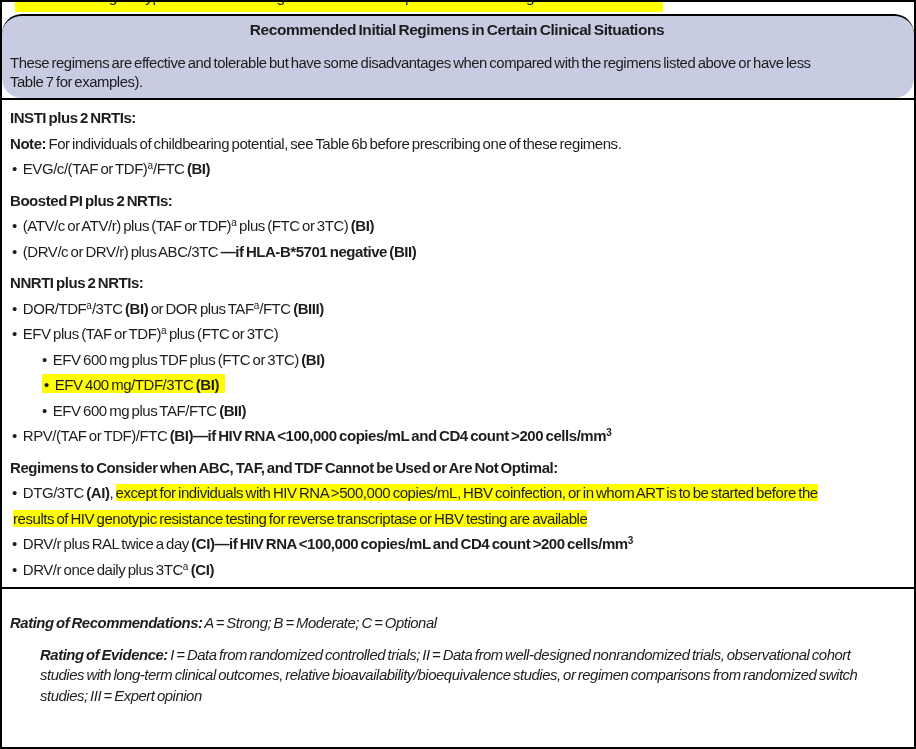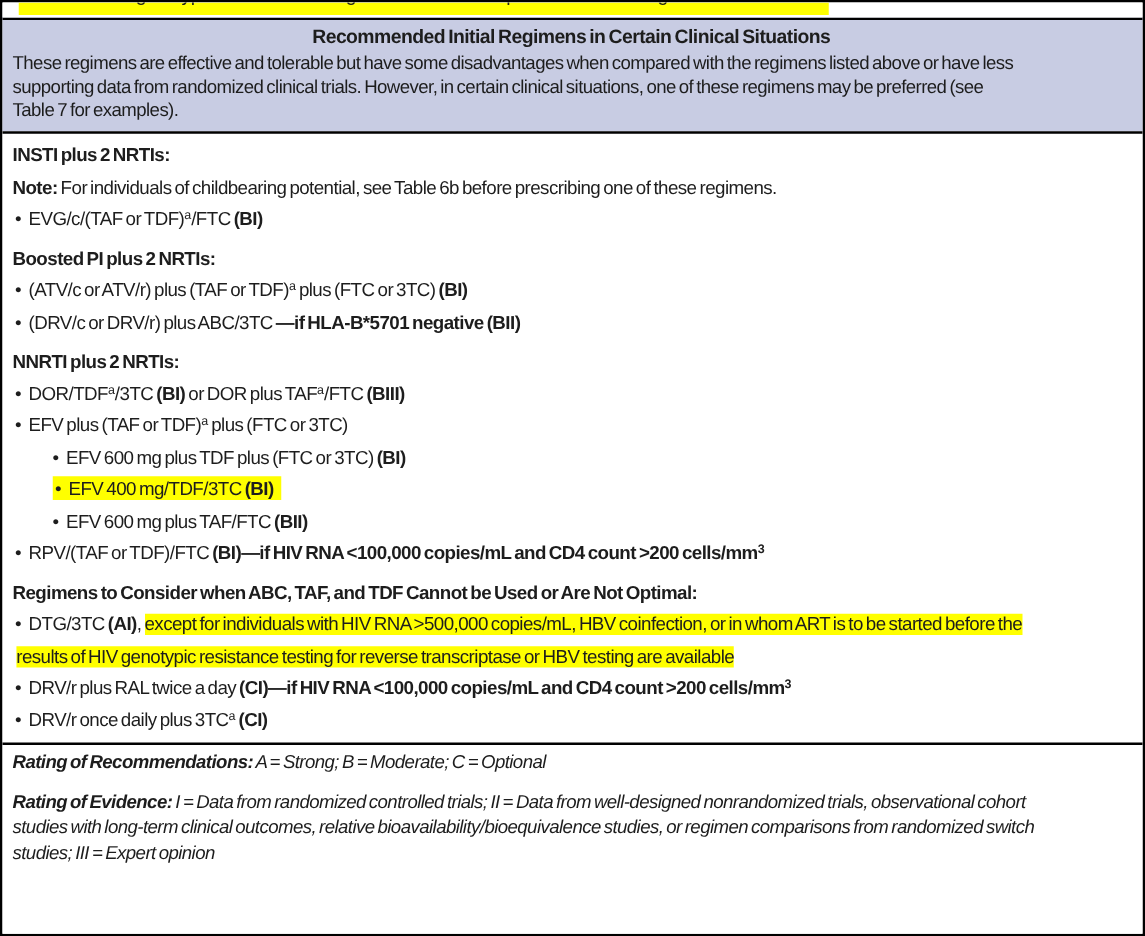--- a/index.html
+++ b/index.html
@@ -15,58 +15,57 @@
     border:2px solid var(--border-c);
     display:flex;flex-direction:column;
     font-family:"Liberation Sans",sans-serif;color:var(--text-c);
     letter-spacing:-0.45px;word-spacing:-1.3px;
   }
   
   .clip-row{position:relative;height:12px;overflow:hidden;background:#fff;flex:0 0 auto;}
   .clip-hl{position:absolute;left:13px;top:0;width:648px;height:10px;background:var(--hl);}
   .clip-text{position:absolute;left:20px;top:-13px;font-size:15.5px;line-height:16px;white-space:nowrap;color:var(--text-c);}
   
-  .band{background:var(--band-bg);border-top:2px solid var(--border-c);padding:3px 10px 6px 8px;flex:0 0 auto;}
+  .band{background:var(--band-bg);border-top:2px solid var(--border-c);padding:3px 10px 6px 8px;flex:0 0 auto;border-radius:20px;}
   .band-title{text-align:center;font-weight:bold;font-size:15.5px;line-height:21px;}
-  .band-para{font-size:14.9px;line-height:19px;margin-top:2px;}
+  .band-para{font-size:14.9px;line-height:19px;margin-top:14px;}
   .band-para .pline{white-space:nowrap;overflow:hidden;}
   
   .main{border-top:2px solid var(--border-c);padding:5px 8px 5px 8px;background:#fff;flex:0 0 auto;overflow:hidden;}
   .line{white-space:nowrap;font-size:15px;line-height:19.5px;padding:3px 0;overflow:hidden;}
   .line.heading{font-weight:bold;margin-top:6px;}
   .line.heading:first-child{margin-top:0;}
   .line.bullet{margin-left:2px;}
   .line.subbullet{margin-left:32px;}
   .line.continuation{margin-left:3px;}
   .bullet-glyph{display:inline-block;margin-right:6px;}
   .b{font-weight:bold;}
   .hl{background:var(--hl);}
   .hl-wrap{background:var(--hl);padding:2px 6px 0 2px;}
   sup.sup{font-size:10px;line-height:0;vertical-align:baseline;position:relative;top:-5px;letter-spacing:0;}
   
-  .foot{border-top:2px solid var(--border-c);padding:4px 10px 6px 8px;background:#fff;flex:1 1 auto;font-style:italic;font-size:14.9px;overflow:hidden;}
+  .foot{border-top:2px solid var(--border-c);padding:24px 10px 6px 8px;background:#fff;flex:1 1 auto;font-style:italic;font-size:14.9px;overflow:hidden;}
   .foot .para{margin:0 0 11px 0;}
-  .foot .para:last-child{margin-bottom:0;}
+  .foot .para:last-child{margin-bottom:0;margin-left:30px;}
   .foot .fline{white-space:nowrap;line-height:20.5px;overflow:hidden;}
 </style>
 </head>
 <body>
 
 <div class="doc">
 
   <div class="clip-row">
     <div class="clip-hl"></div>
     <div class="clip-text">results of HIV genotypic resistance testing for reverse transcriptase or HBV testing are available</div>
   </div>
 
   <div class="band">
     <div class="band-title">Recommended Initial Regimens in Certain Clinical Situations</div>
     <div class="band-para" id="band-para">
         <div class="pline">These regimens are effective and tolerable but have some disadvantages when compared with the regimens listed above or have less</div>
-        <div class="pline">supporting data from randomized clinical trials. However, in certain clinical situations, one of these regimens may be preferred (see</div>
         <div class="pline">Table 7 for examples).</div>
       </div>
   </div>
 
   <div class="main" id="main-lines">
       <div class="line heading"><span><span class="b">INSTI plus 2 NRTIs:</span></span></div>
       <div class="line text"><span><span class="b">Note:</span><span> For individuals of childbearing potential, see Table 6b before prescribing one of these regimens.</span></span></div>
       <div class="line bullet"><span><span class="bullet-glyph">•</span><span>EVG/c/(TAF or TDF)</span><sup class="sup">a</sup><span>/FTC </span><span class="b">(BI)</span></span></div>
       <div class="line heading"><span><span class="b">Boosted PI plus 2 NRTIs:</span></span></div>
       <div class="line bullet"><span><span class="bullet-glyph">•</span><span>(ATV/c or ATV/r) plus (TAF or TDF)</span><sup class="sup">a</sup><span> plus (FTC or 3TC) </span><span class="b">(BI)</span></span></div>

